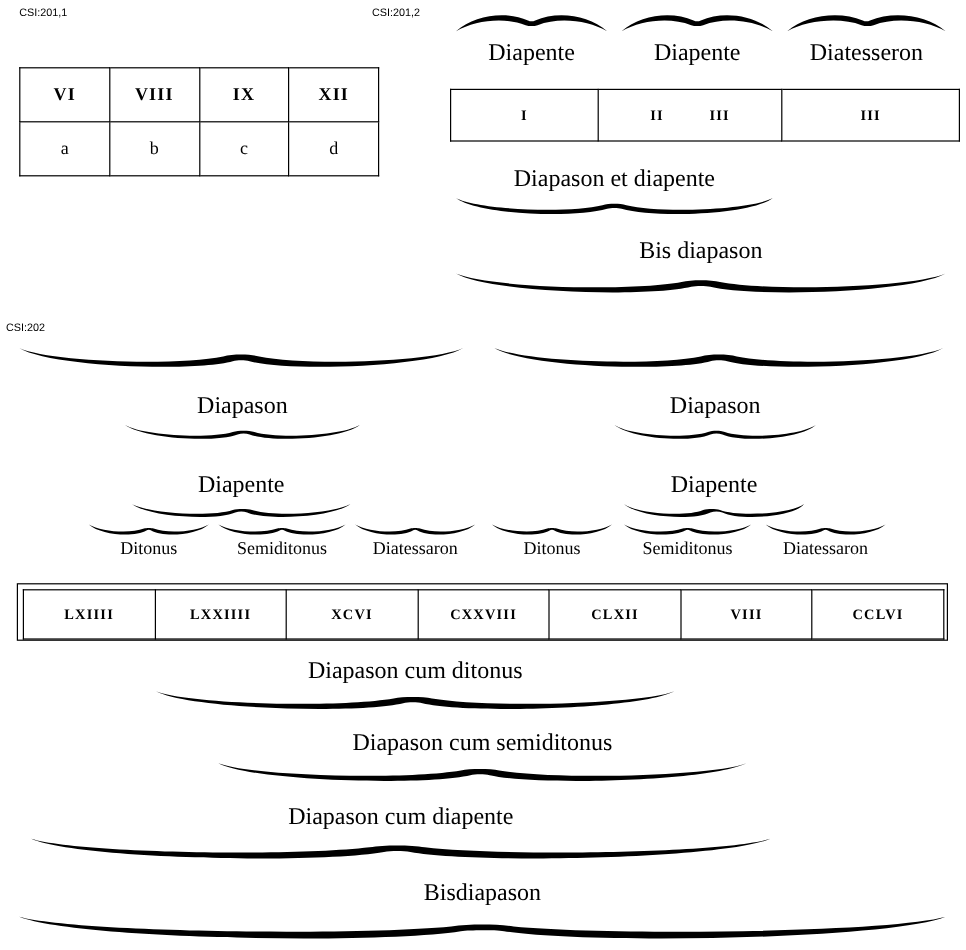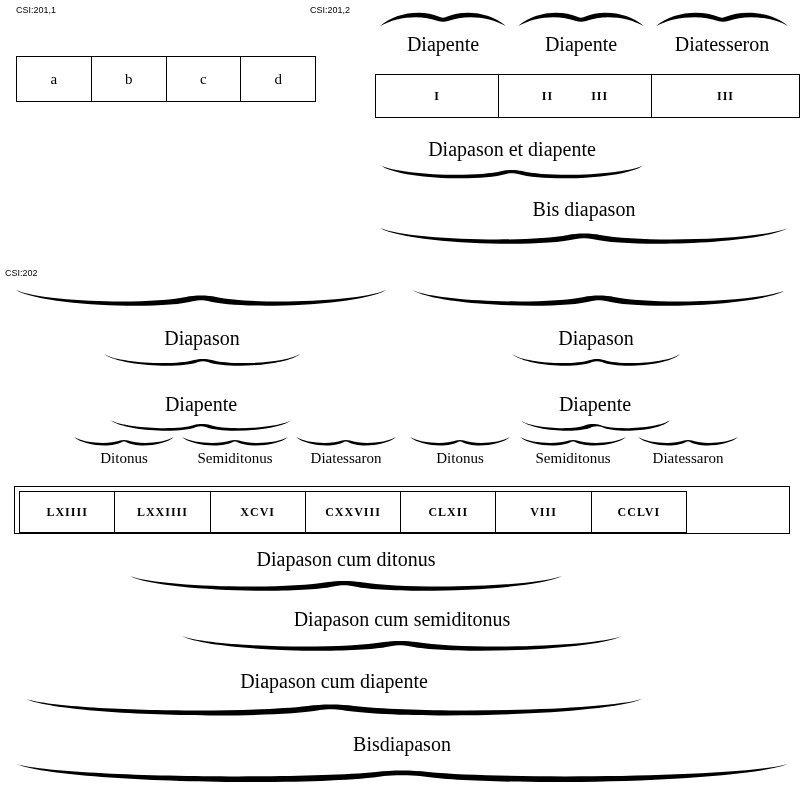--- a/index.html
+++ b/index.html
@@ -77,21 +77,21 @@
     top: 486px;
     width: 776px;
     height: 48px;
     border: 1px solid #000;
     box-sizing: border-box;
   }
   #table-202-wrap table {
     position: absolute;
     left: 4px;
     top: 4px;
-    width: 668px;
+    width: 768px;
     border-collapse: collapse;
     table-layout: fixed;
   }
   #table-202-wrap td {
     border: 1px solid #000;
     height: 38px;
     text-align: center;
     vertical-align: middle;
     font-size: 12px;
     font-weight: bold;
@@ -117,20 +117,26 @@
   }
   .cap.small { font-size: 15px; }
 </style>
 </head>
 <body>
 
 <div class="fig-label" style="left:16px; top:5px;">CSI:201,1</div>
 
 <table class="grid" id="table-201-1">
   <tbody>
+      <tr class="row-upper">
+    <td>VI</td>
+    <td>VIII</td>
+    <td>IX</td>
+    <td>XII</td>
+  </tr>
   <tr class="row-lower">
     <td>a</td>
     <td>b</td>
     <td>c</td>
     <td>d</td>
   </tr>
 </tbody>
   </table>
 
 <div class="fig-label" style="left:310px; top:5px;">CSI:201,2</div>

